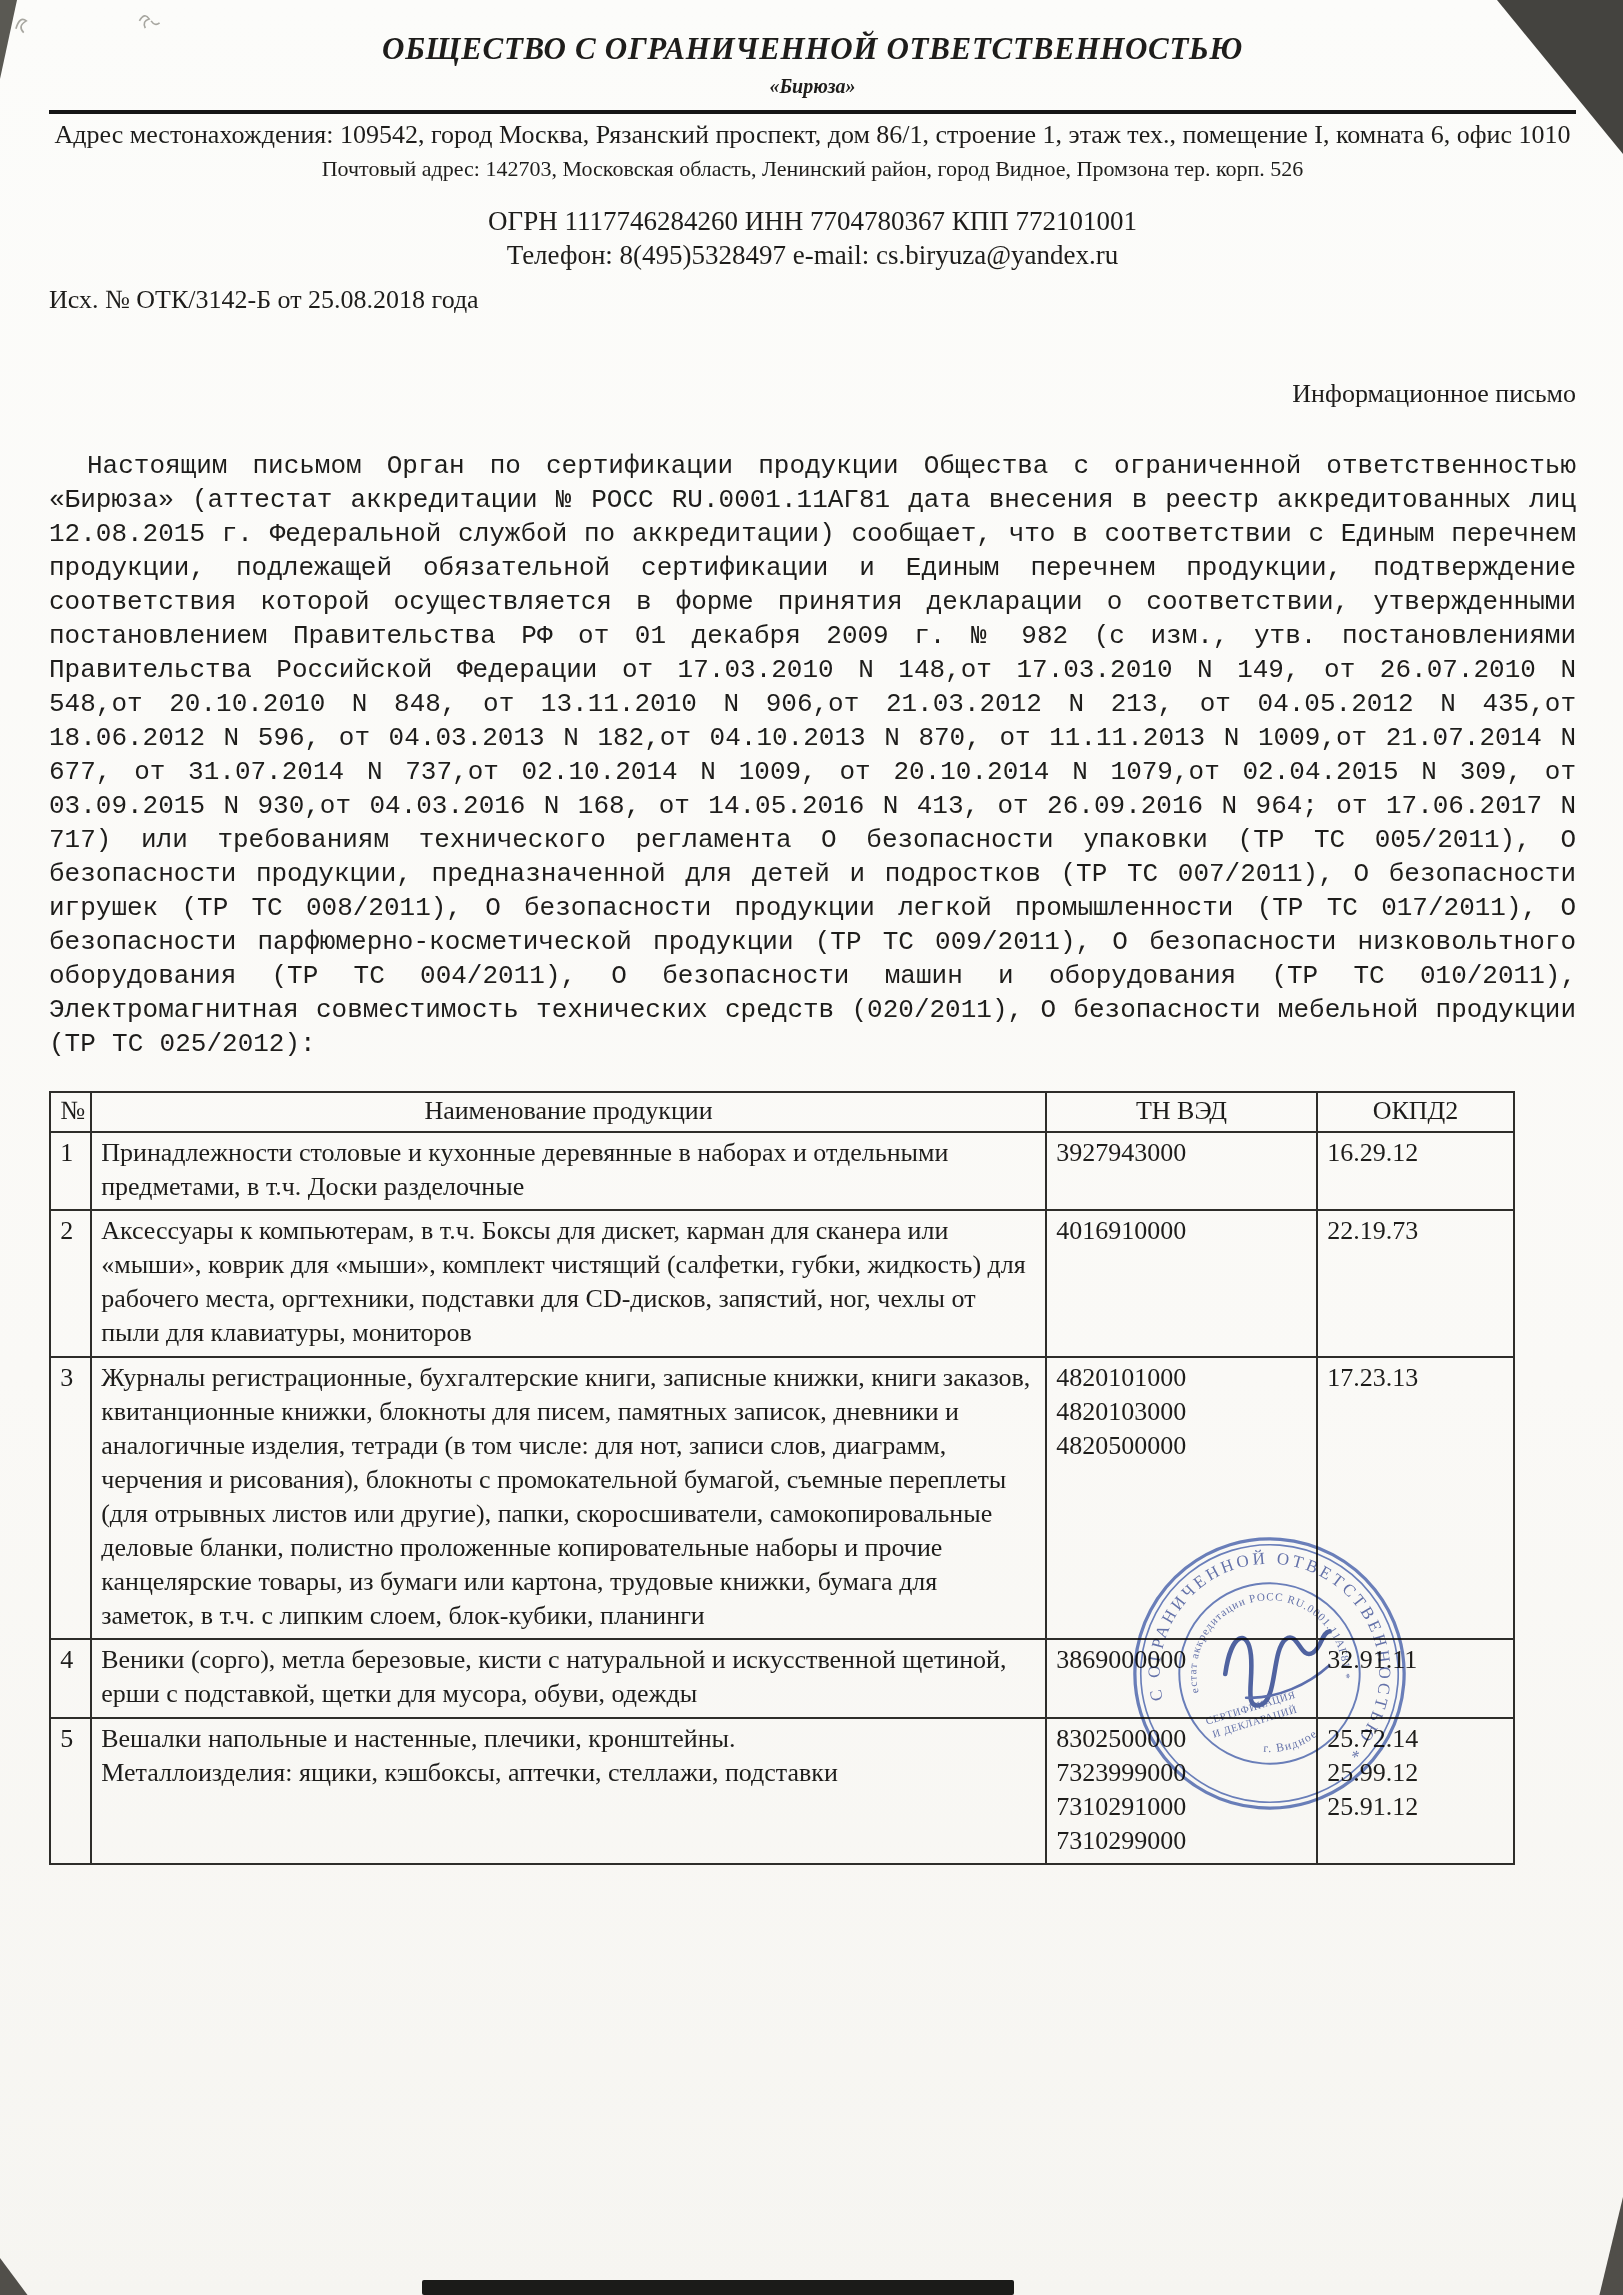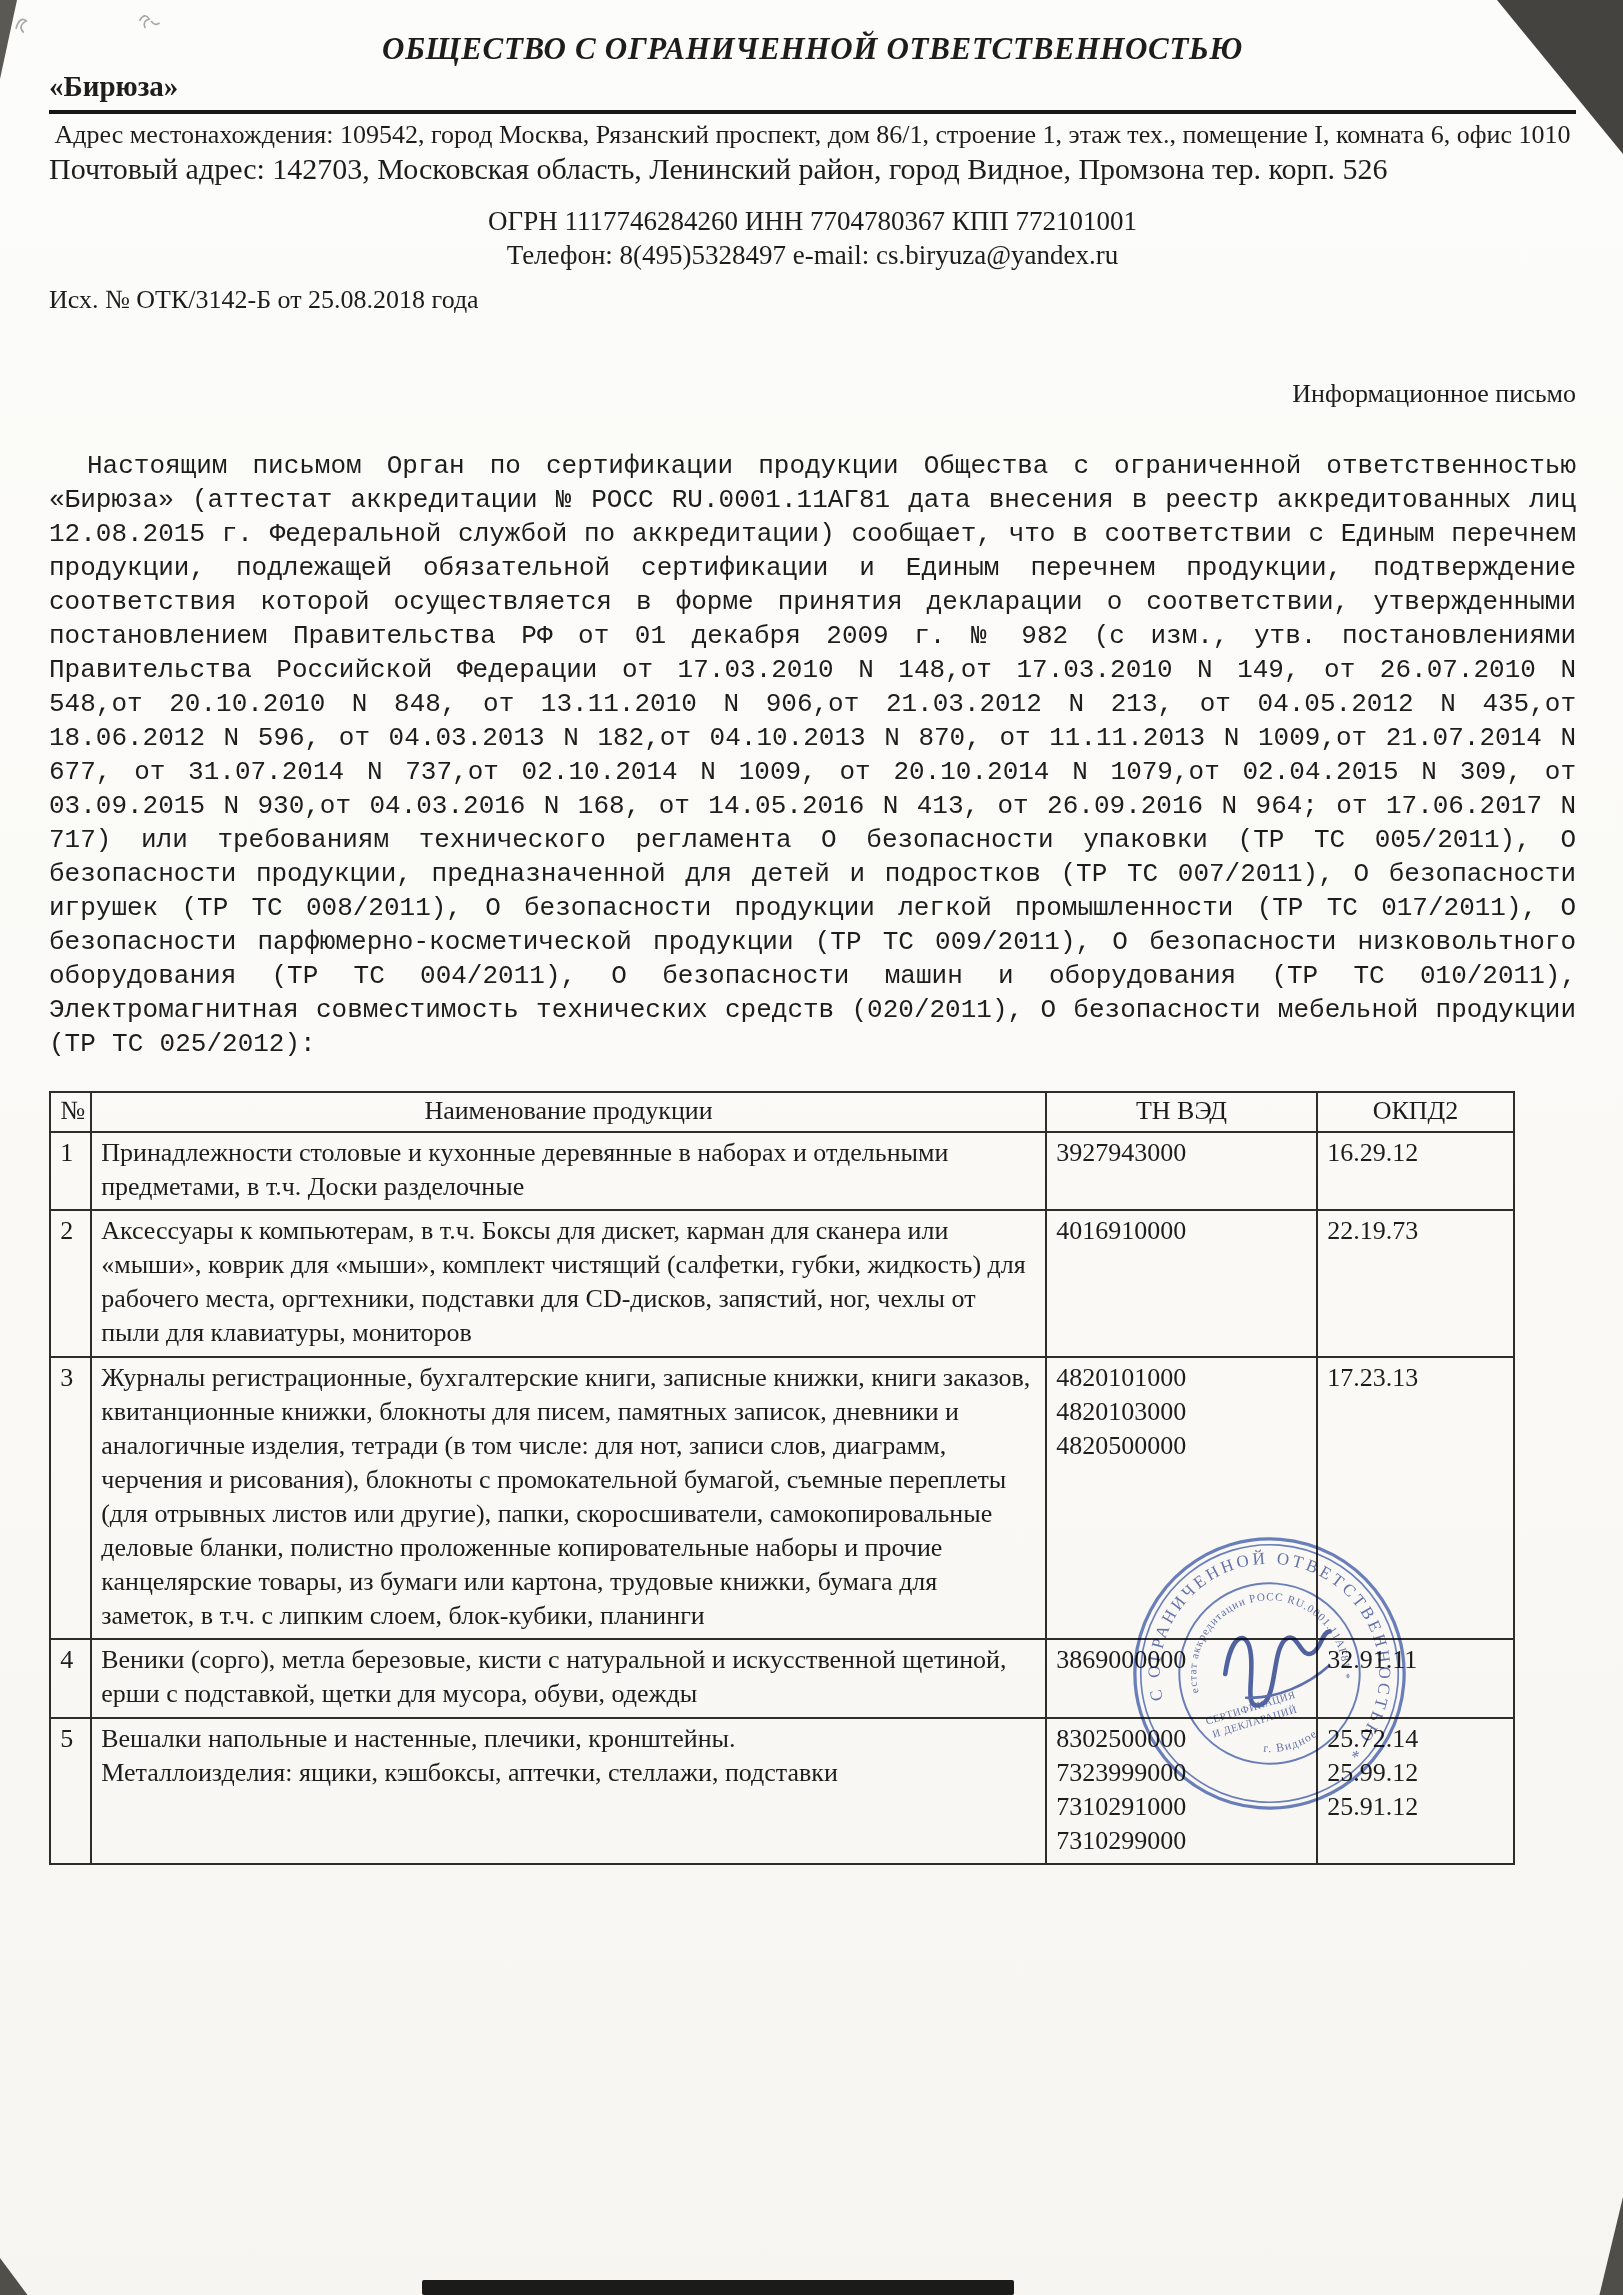--- a/index.html
+++ b/index.html
@@ -10,25 +10,25 @@
     width:1623px; height:2295px;
     margin:0 auto;
     background:linear-gradient(180deg,#fcfcfa 0%,#faf9f6 60%,#f6f5f1 100%);
     overflow:hidden;
     font-family:"Liberation Serif","DejaVu Serif",serif;
     color:#1e1d1b;
   }
   .content { position:absolute; inset:0; padding:29px 47px 12px 49px;border-radius:32px; }
 
   .org-name  { text-align:center; font-size:31px; line-height:39px; font-weight:bold; font-style:italic; letter-spacing:0.7px; }
-  .org-short { font-size:29px; line-height:37px; font-weight:bold; }
+  .org-short { text-align:center; font-size:20px; line-height:37px; font-weight:bold; font-style:italic; }
   .head-rule { height:3.9px; background:#161616; margin-top:5.2px; }
 
   .addr       { text-align:center; font-size:26px; line-height:34px; margin-top:3.9px; }
-  .addr-post  { font-size:30px; line-height:34px; }
+  .addr-post  { text-align:center; font-size:22px; line-height:34px; }
   .reg-line   { text-align:center; font-size:27px; line-height:34px; }
   .reg-first  { margin-top:18.3px; }
   .outgoing   { font-size:26px; line-height:34px; margin-top:10.5px; }
 
   .recipient  { text-align:right; font-size:26px; line-height:37px; margin-top:13px; white-space:pre-line; }
 
   .doc-title  { text-align:right; font-size:26px; line-height:34px; font-weight:normal; margin-top:60px; }
 
   .body-par   { margin-top:38px; font-size:26px; line-height:34px; text-align:justify; text-indent:38px; word-spacing:0.7px;font-family:Liberation Mono, monospace; }
 

